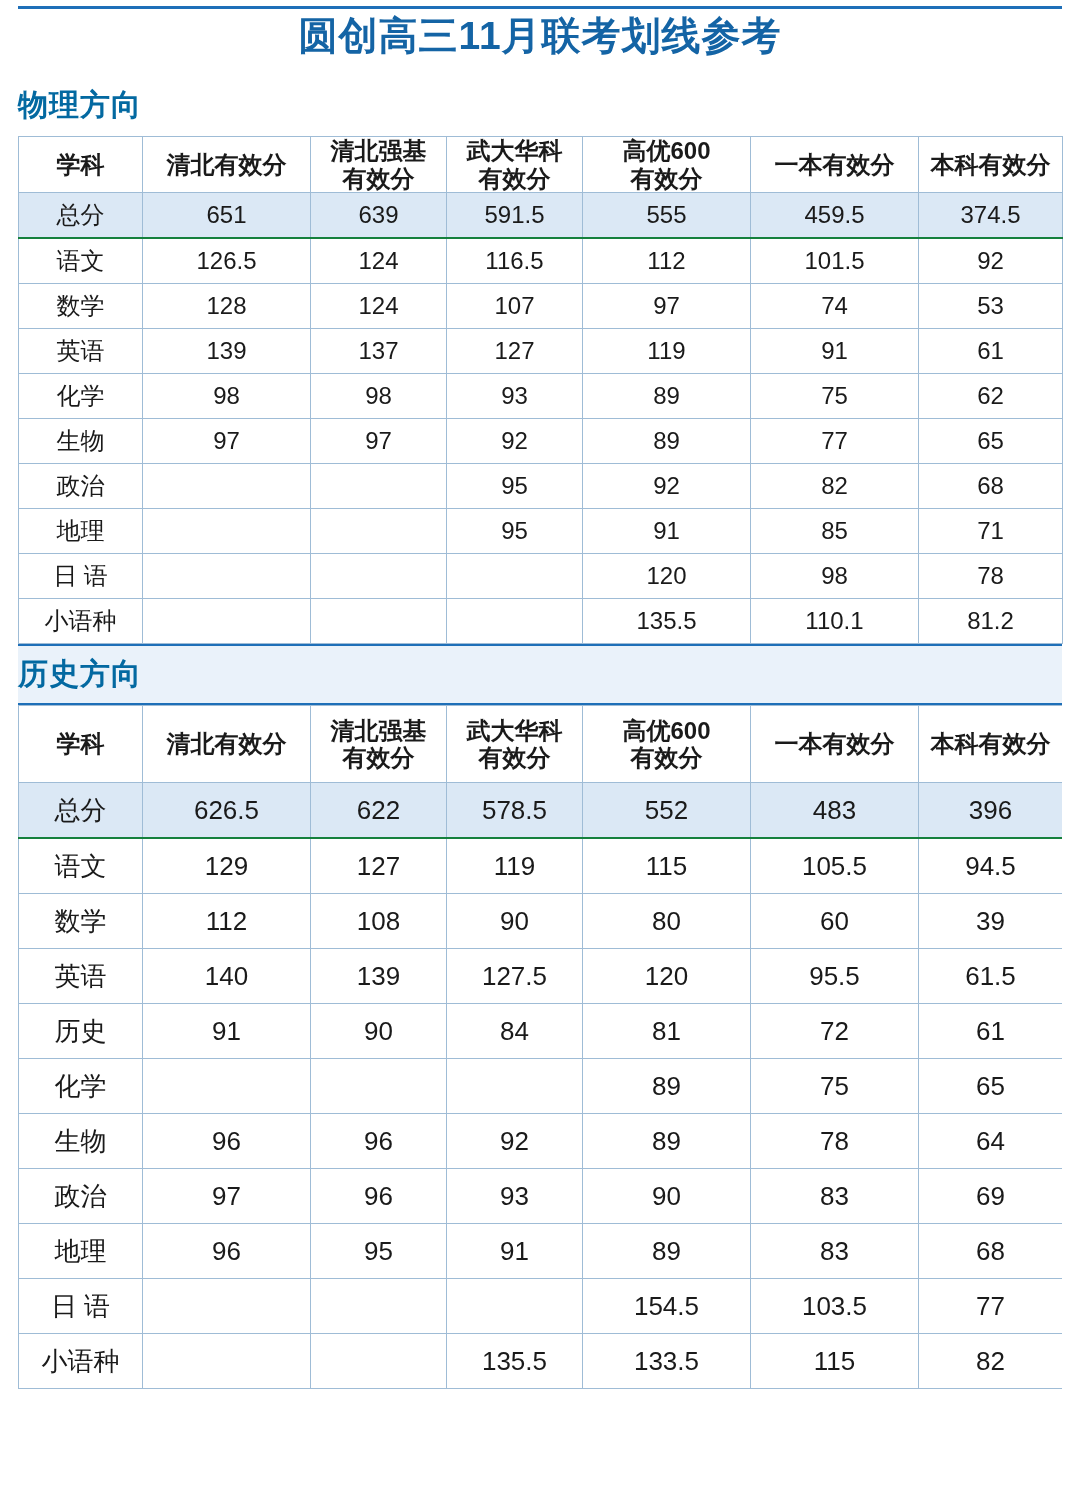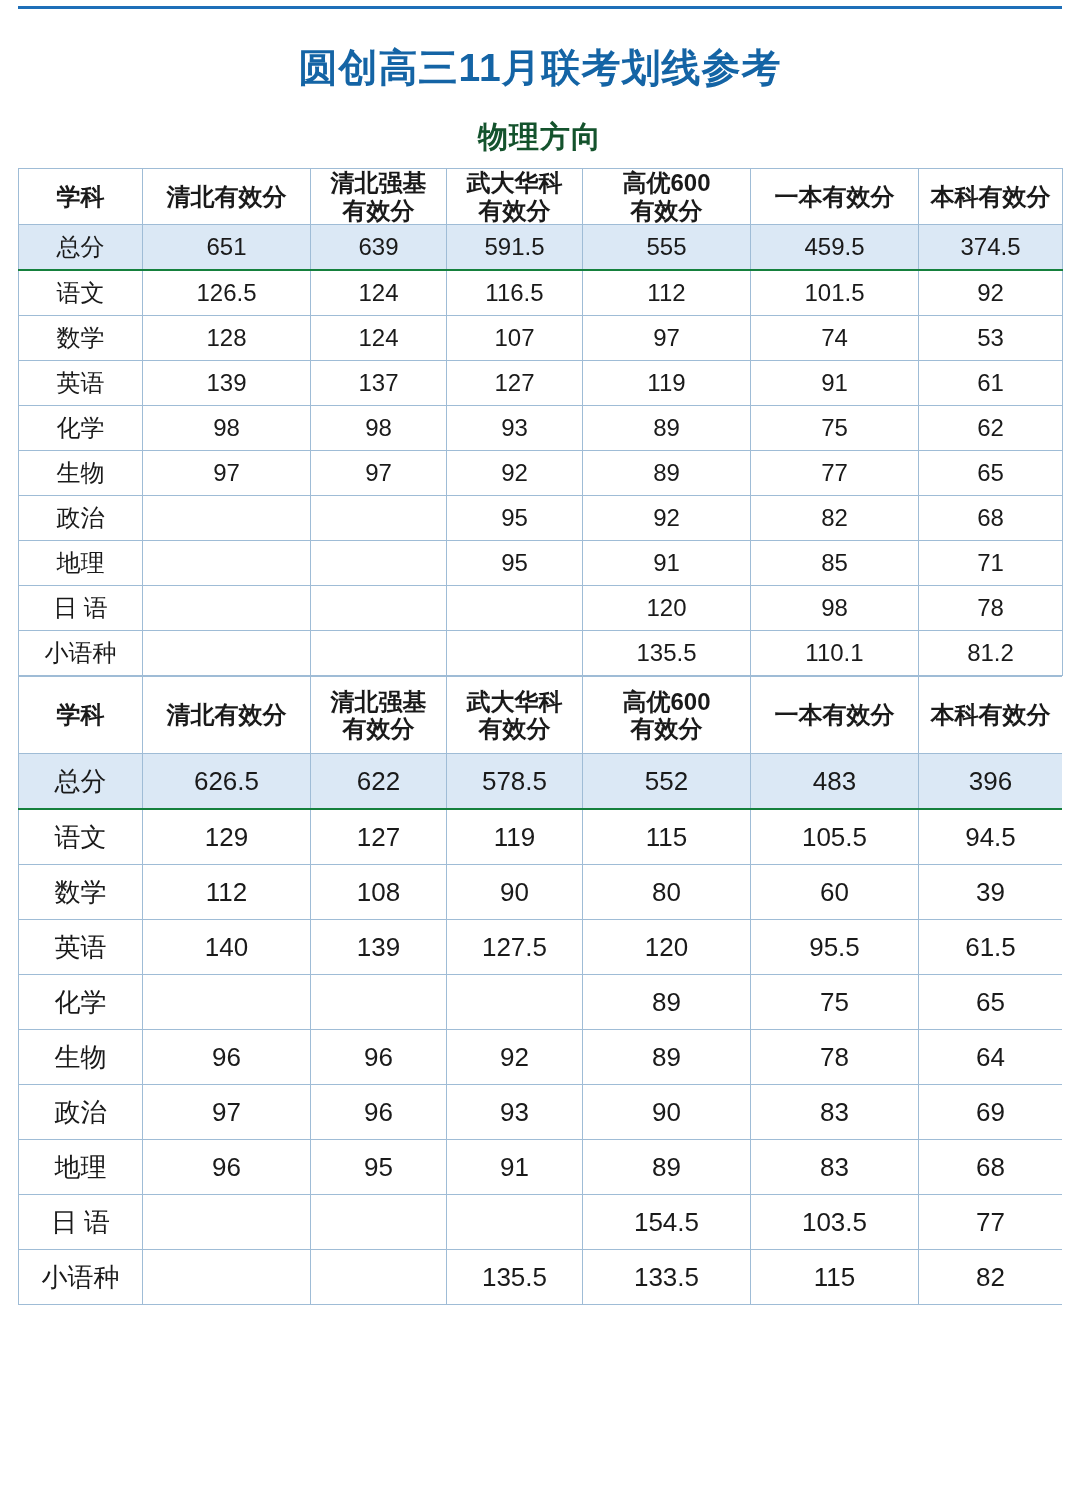--- a/index.html
+++ b/index.html
@@ -25,26 +25,26 @@
     height: 3px;
     background: #1e6fb8;
     margin: 6px 0 0 0;
   }
   .main-title {
     text-align: center;
     color: #1464a5;
     font-size: 39px;
     font-weight: bold;
     letter-spacing: 1px;
-    padding: 32px 0 10px 0;
+    padding: 0 0 10px 0;
     white-space: nowrap;
   }
   .section-title {
-    text-align: center;
-    color: #14532d;
+    text-align: left;
+    color: #0369a1;
     font-size: 30px;
     font-weight: bold;
     padding: 12px 0 10px 0;
     letter-spacing: 1px;
   }
   .section-title.band {
     background: #eaf2fa;
     border-top: 2px solid #1e6fb8;
     border-bottom: 2px solid #1e6fb8;
     padding: 8px 0 8px 0;
@@ -238,20 +238,21 @@
         <td></td>
         <td></td>
         <td></td>
         <td>135.5</td>
         <td>110.1</td>
         <td>81.2</td>
       </tr>
     </tbody>
   </table>
 
+  <div class="section-title band">历史方向</div>
 
   <div class="history bottom-clip">
   <table class="grid">
     <colgroup>
       <col class="c-subject">
           <col class="c-qb">
           <col class="c-qbqj">
           <col class="c-wdhk">
           <col class="c-gy600">
           <col class="c-yb">
@@ -316,20 +317,29 @@
       <tr>
         <td class="subject">英语</td>
         <td>140</td>
         <td>139</td>
         <td>127.5</td>
         <td>120</td>
         <td>95.5</td>
         <td>61.5</td>
       </tr>
       <tr>
+        <td class="subject">历史</td>
+        <td>91</td>
+        <td>90</td>
+        <td>84</td>
+        <td>81</td>
+        <td>72</td>
+        <td>61</td>
+      </tr>
+      <tr>
         <td class="subject">化学</td>
         <td></td>
         <td></td>
         <td></td>
         <td>89</td>
         <td>75</td>
         <td>65</td>
       </tr>
       <tr>
         <td class="subject">生物</td>

